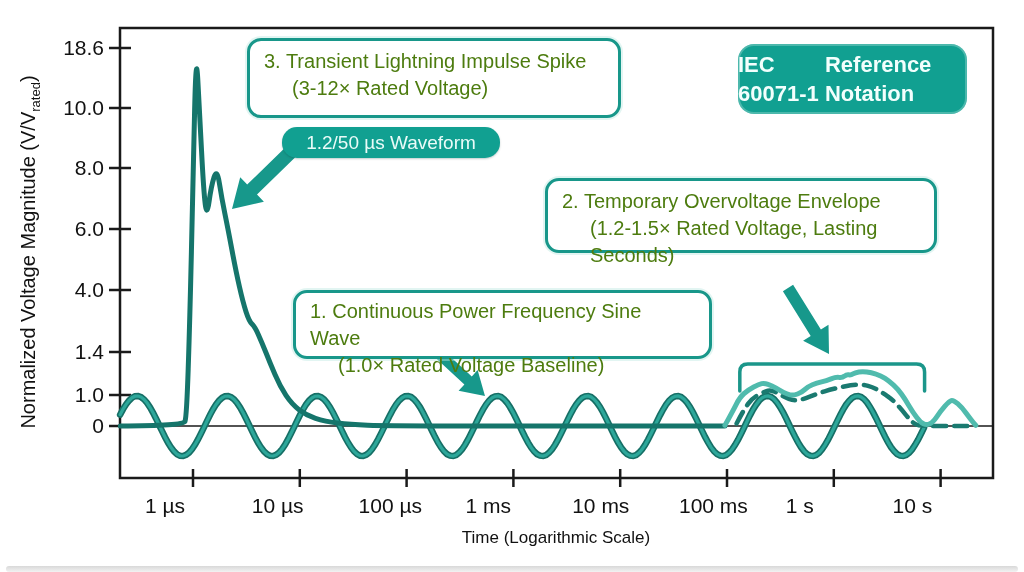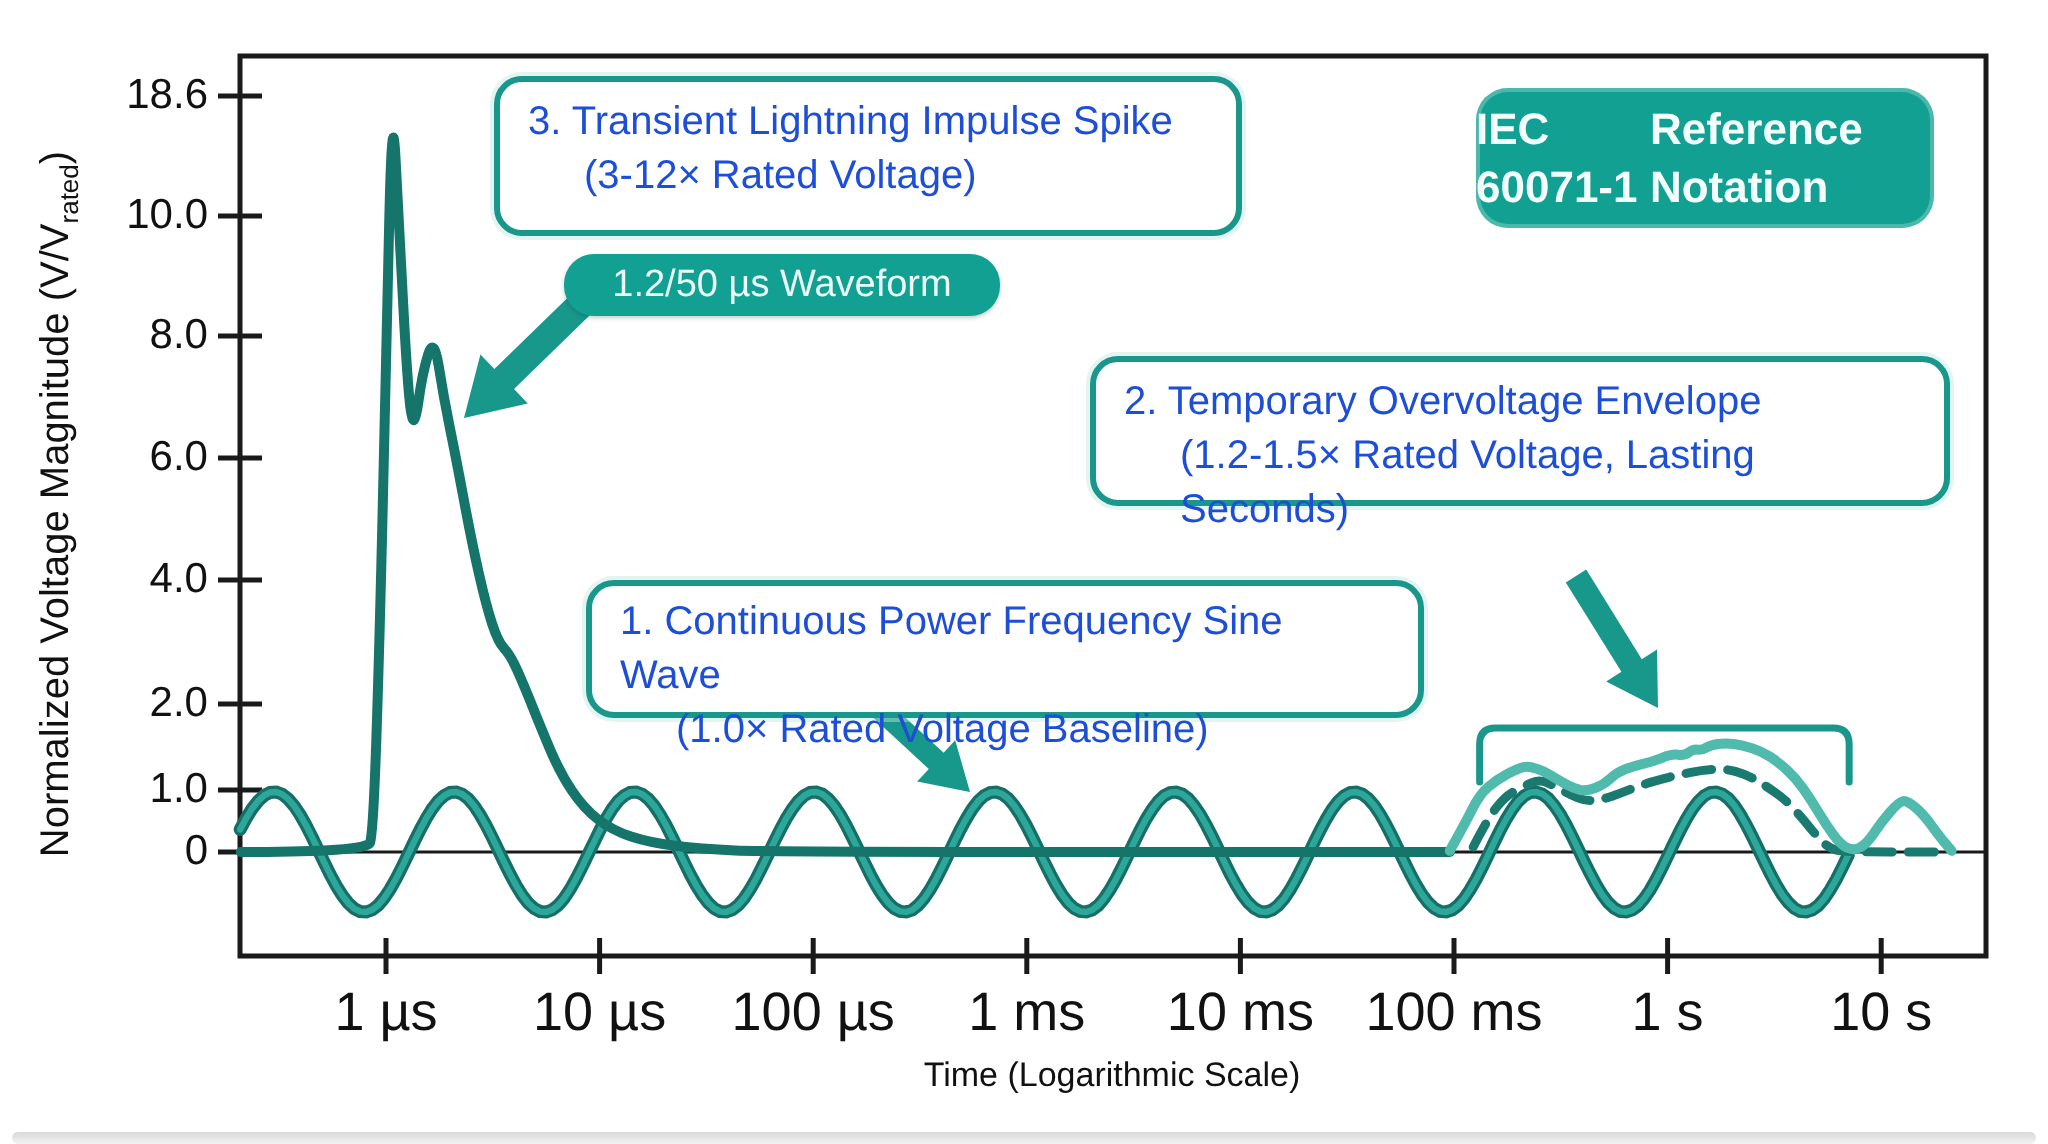--- a/index.html
+++ b/index.html
@@ -2,32 +2,32 @@
 <html><head>
 <meta charset="utf-8">
 <style>
   html,body{margin:0;padding:0;background:#fff;}
   body{width:1024px;height:572px;position:relative;overflow:hidden;
        font-family:"Liberation Sans","DejaVu Sans",sans-serif;color:#111;}
   #stage{position:absolute;inset:0;}
   svg#chart{position:absolute;left:0;top:0;}
   .overlay{position:absolute;box-sizing:border-box;}
   .callout{background:#ffffff;border:3px solid #18978A;border-radius:14px;
-           padding:7px 12px 6px 14px;font-size:20px;line-height:27px;color:#1d4ed8;
+           padding:7px 12px 6px 14px;font-size:20px;line-height:27px;color:#4d7c0f;
            box-shadow:0 0 0 2px rgba(190,232,227,.45);}
   .callout .l2{padding-left:28px;}
   .badge{background:#11A091;color:#EAFBF8;border-radius:15px;
          display:flex;align-items:center;justify-content:center;
          font-size:19px;box-shadow:0 1px 2px rgba(0,60,55,.25);}
   .iec{background:#11A091;color:#F2FFFD;border-radius:16px;
        display:flex;flex-direction:row;align-items:center;justify-content:center;
        font-size:22px;font-weight:bold;line-height:29px;
        box-shadow:inset 0 0 0 2px rgba(255,255,255,.25);}
   .tick-label-y{position:absolute;width:62px;text-align:right;font-size:21px;line-height:24px;}
-  .tick-label-x{position:absolute;width:96px;text-align:center;font-size:27px;line-height:24px;}
+  .tick-label-x{position:absolute;width:96px;text-align:left;font-size:21px;line-height:24px;}
   .axis-title-x{position:absolute;text-align:center;font-size:17px;}
   .axis-title-y{position:absolute;left:-180px;top:239px;width:420px;height:26px;
                 text-align:center;font-size:20px;transform:rotate(-90deg);}
   .axis-title-y sub{font-size:13px;}
   .bottom-strip{position:absolute;left:6px;right:6px;bottom:0;height:6px;
                 background:linear-gradient(#cfcfcf,#efefef);border-radius:3px;opacity:.8;}
 </style>
 </head>
 <body>
 
@@ -66,21 +66,21 @@
   <div class="axis-title-y"><span>Normalized Voltage Magnitude (V/V</span><sub>rated</sub><span>)</span></div>
 
   <div class="axis-title-x" style="left:406px;top:528px;width:300px;">Time (Logarithmic Scale)</div>
 
   <div id="y-ticks">
       <div class="tick-label-y" style="left: 42px; top: 36px;">18.6</div>
       <div class="tick-label-y" style="left: 42px; top: 96px;">10.0</div>
       <div class="tick-label-y" style="left: 42px; top: 156px;">8.0</div>
       <div class="tick-label-y" style="left: 42px; top: 217px;">6.0</div>
       <div class="tick-label-y" style="left: 42px; top: 278px;">4.0</div>
-      <div class="tick-label-y" style="left: 42px; top: 340px;">2.0</div>
+      <div class="tick-label-y" style="left: 42px; top: 340px;">1.4</div>
       <div class="tick-label-y" style="left: 42px; top: 383px;">1.0</div>
       <div class="tick-label-y" style="left: 42px; top: 414px;">0</div>
     </div>
   <div id="x-ticks">
       <div class="tick-label-x" style="left: 145px; top: 494px;">1 µs</div>
       <div class="tick-label-x" style="left: 251.8px; top: 494px;">10 µs</div>
       <div class="tick-label-x" style="left: 358.6px; top: 494px;">100 µs</div>
       <div class="tick-label-x" style="left: 465.4px; top: 494px;">1 ms</div>
       <div class="tick-label-x" style="left: 572.2px; top: 494px;">10 ms</div>
       <div class="tick-label-x" style="left: 679px; top: 494px;">100 ms</div>
@@ -92,21 +92,21 @@
     <div class="l1">3. Transient Lightning Impulse Spike</div>
     <div class="l2">(3-12× Rated Voltage)</div>
   </div>
   <div class="overlay badge" style="left:282px;top:127px;width:218px;height:31px;">1.2/50 µs Waveform</div>
 
   <div class="overlay iec" style="left:738px;top:44px;width:229px;height:70px;">
     <div>IEC 60071-1</div>
     <div>Reference Notation</div>
   </div>
 
-  <div class="overlay callout" style="left:545px;top:178px;width:430px;height:75px;">
+  <div class="overlay callout" style="left:545px;top:178px;width:392px;height:75px;">
     <div class="l1">2. Temporary Overvoltage Envelope</div>
     <div class="l2">(1.2-1.5× Rated Voltage, Lasting Seconds)</div>
   </div>
 
   <div class="overlay callout" style="left:293px;top:290px;width:419px;height:69px;padding-top:5px;">
     <div class="l1">1. Continuous Power Frequency Sine Wave</div>
     <div class="l2">(1.0× Rated Voltage Baseline)</div>
   </div>
 
   <div class="bottom-strip"></div>

